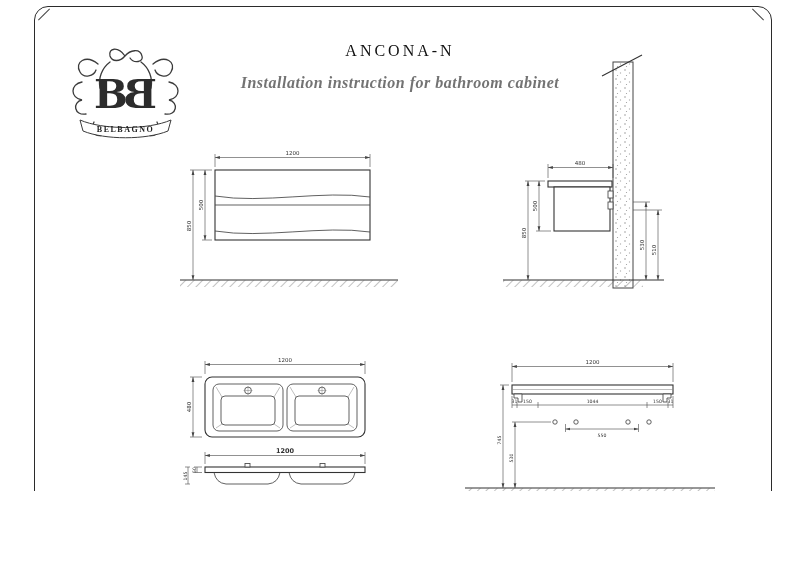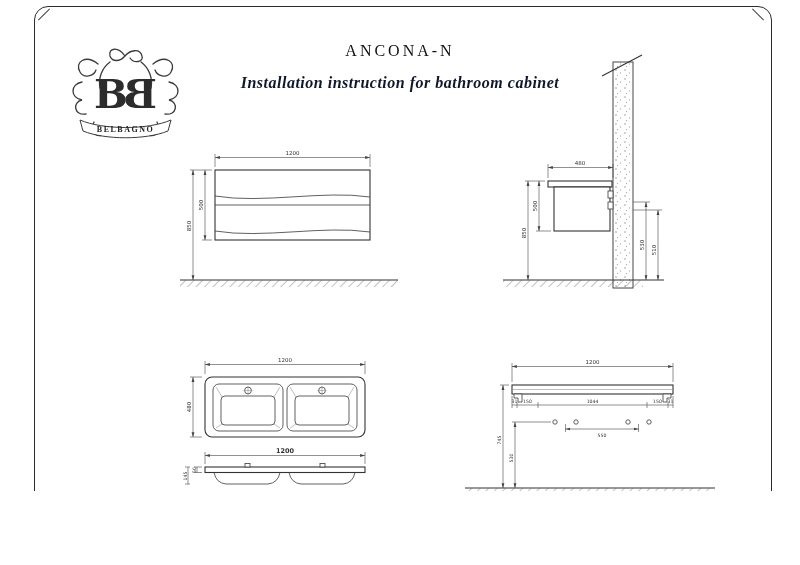--- a/index.html
+++ b/index.html
@@ -5,21 +5,21 @@
   * { margin:0; padding:0; box-sizing:border-box; }
   html,body { background:#ffffff; }
   .sheet { position:relative; width:800px; height:491px; background:#fff;
            font-family:"Liberation Serif", serif; overflow:hidden; }
   .frame { position:absolute; left:34px; top:6px; width:738px; height:550px;
            border:1.6px solid #2b2b2b; border-radius:14px; }
   .corner { position:absolute; width:16px; height:0; border-top:1.3px solid #444; }
   .title { position:absolute; left:0; top:42px; width:800px; text-align:center;
            font-size:16px; letter-spacing:3px; color:#111; }
   .subtitle { position:absolute; left:0; top:74px; width:800px; text-align:center;
-              font-size:16px; font-weight:bold; font-style:italic; color:#0f172a;
+              font-size:16px; font-weight:bold; font-style:italic; color:#737373;
               letter-spacing:0.5px; }
   .dwg { position:absolute; }
   .logo { position:absolute; }
   .obj  { stroke:#333; stroke-width:1.1; }
   .obj2 { stroke:#444; stroke-width:0.85; }
   .thin { stroke:#888; stroke-width:0.55; }
   .dim line { stroke:#555; stroke-width:0.65; }
   .dml { marker-start:url(#arw); marker-end:url(#arw); }
   .dtx { font-family:"DejaVu Sans", sans-serif; font-size:5.5px; fill:#333;
          text-anchor:middle; font-weight:normal; font-style:normal; letter-spacing:0; }

